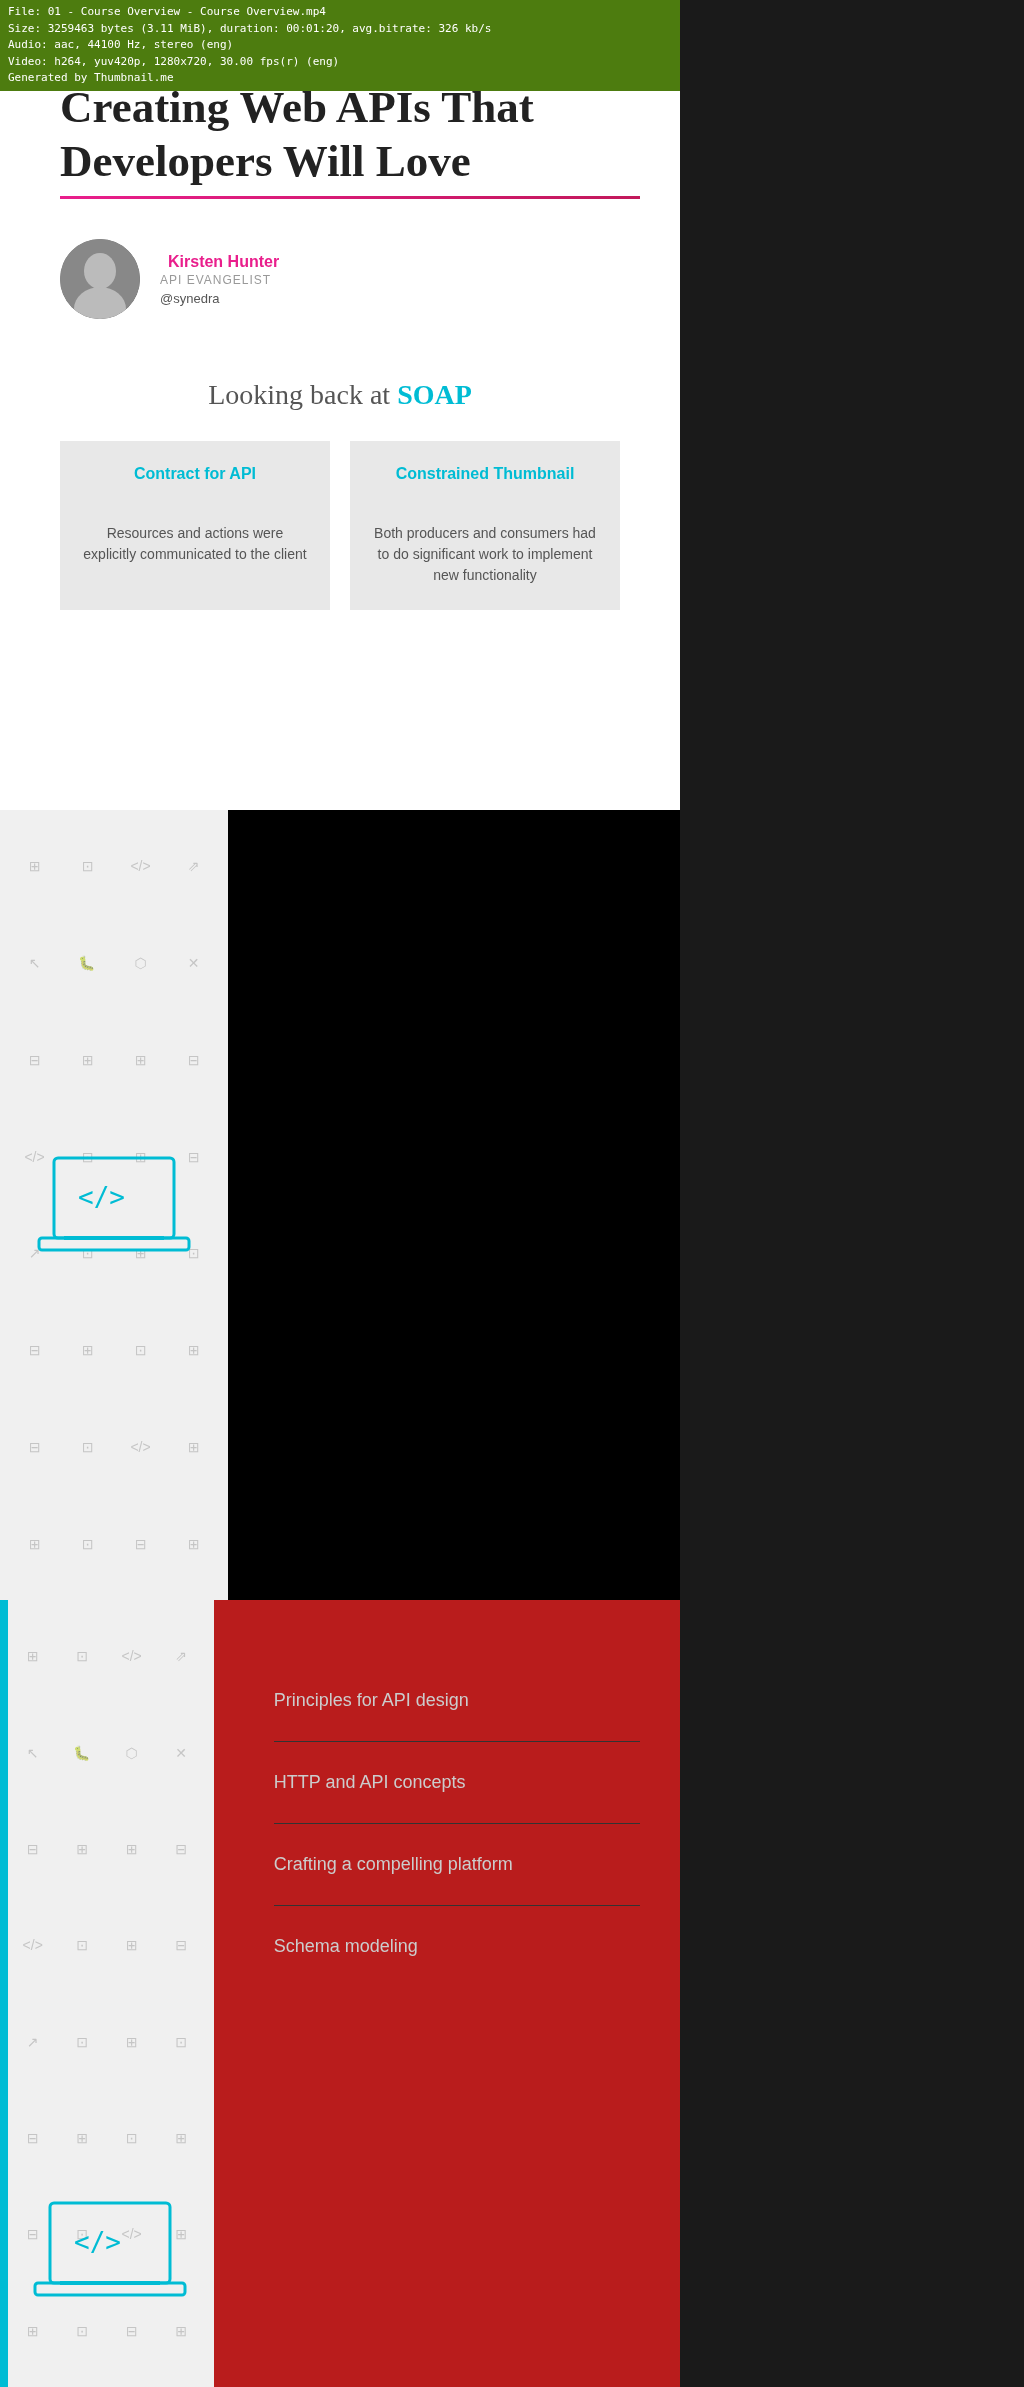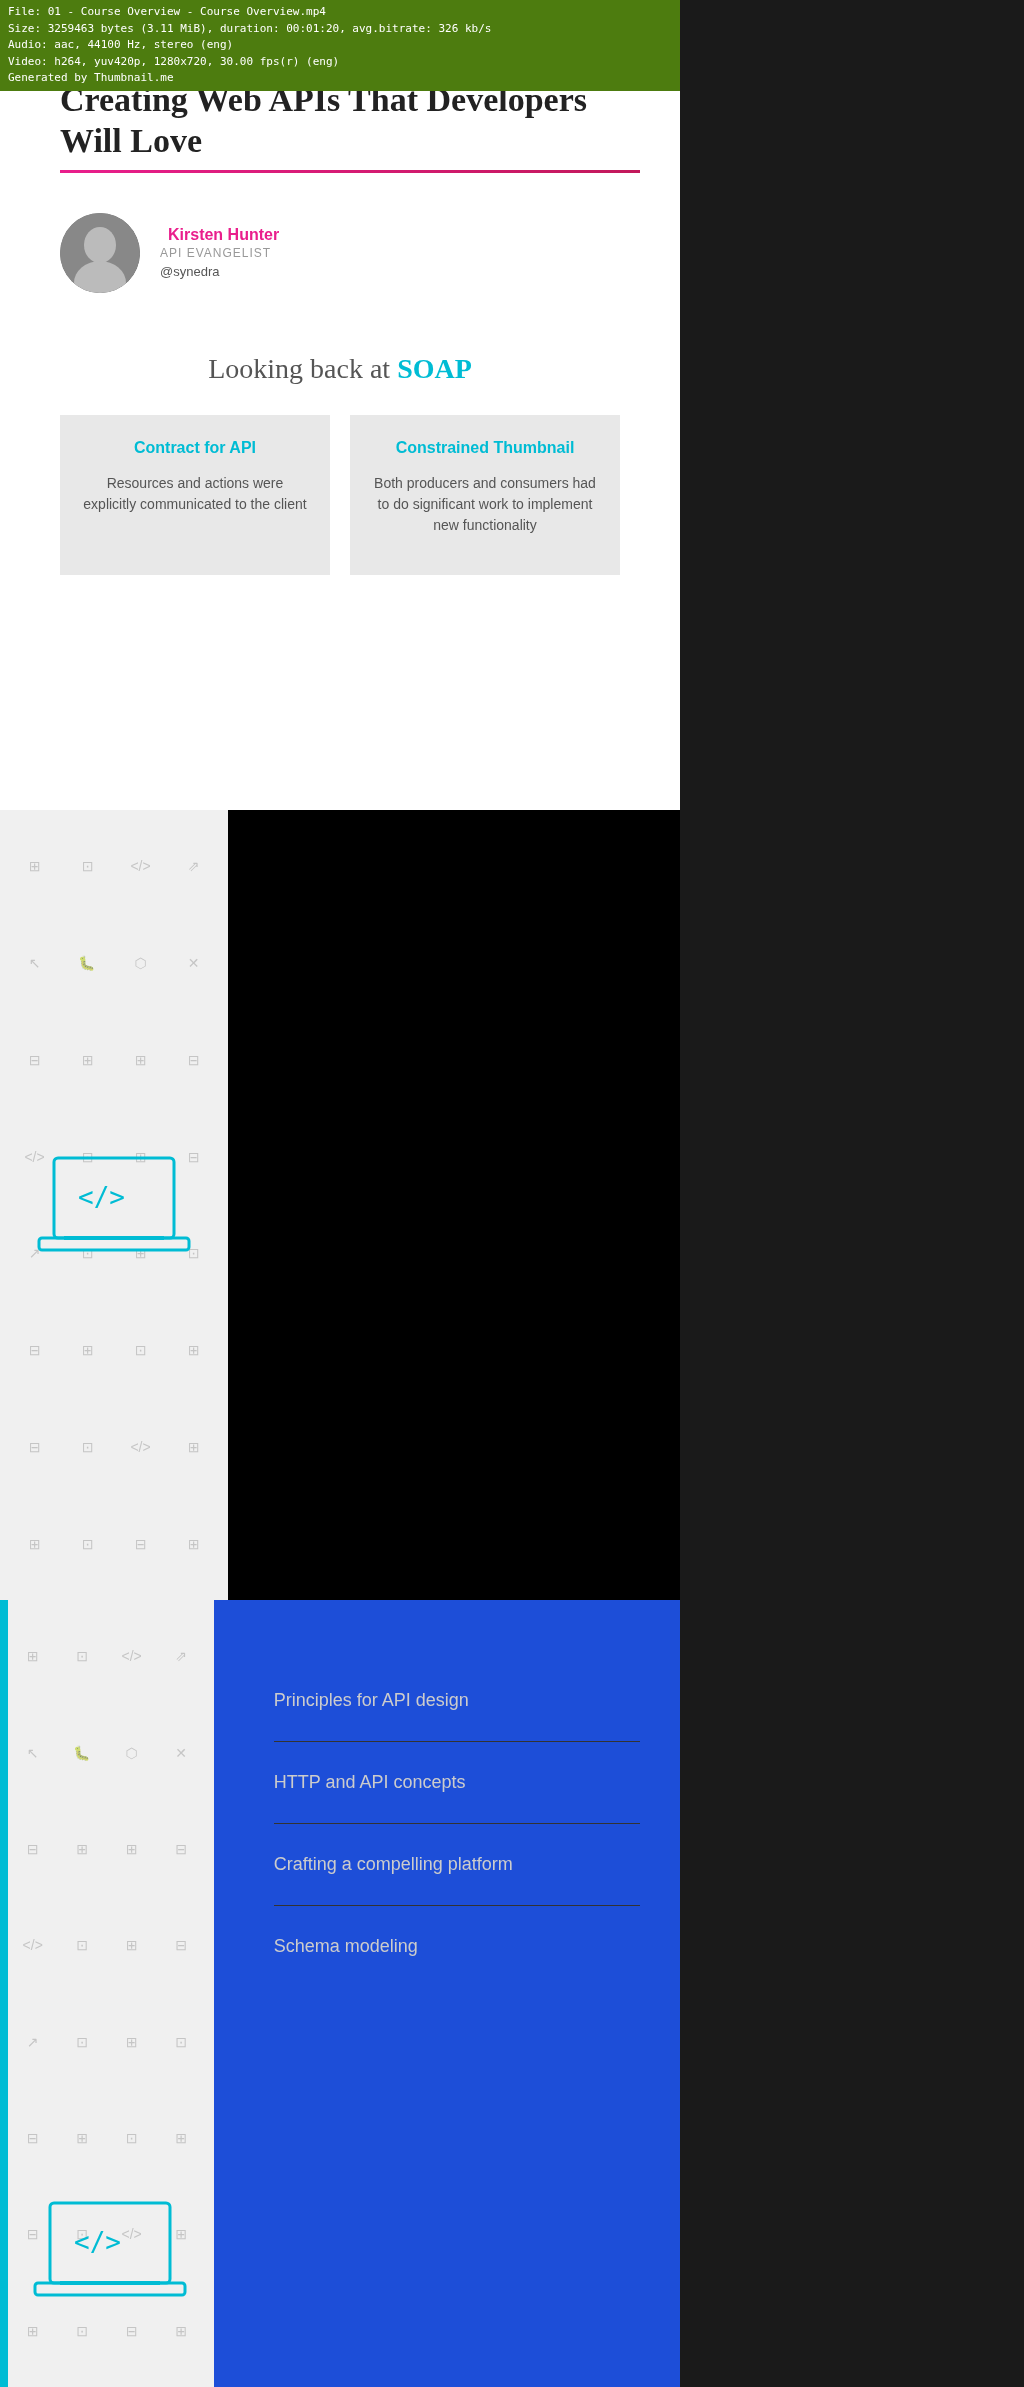--- a/index.html
+++ b/index.html
@@ -35,21 +35,21 @@
       width: 680px;
       height: 810px;
       background: #fff;
     }
 
     .slide1-content {
       padding: 80px 60px 40px 60px;
     }
 
     .slide1-title {
-      font-size: 34px;
+      font-size: 45px;
       font-weight: bold;
       color: #222;
       line-height: 1.2;
       margin-bottom: 8px;
       font-family: Georgia, serif;
     }
 
     .slide1-divider {
       width: 580px;
       height: 3px;
@@ -128,20 +128,21 @@
 
     .card {
       background: #e8e8e8;
       width: 270px;
       min-height: 160px;
       padding: 24px 20px;
       display: flex;
       flex-direction: column;
       align-items: center;
       text-align: center;
+      gap: 24px;
     }
 
     .card-title {
       color: #00bcd4;
       font-size: 16px;
       font-weight: bold;
       margin-bottom: 16px;
     }
 
     .card-body {
@@ -221,21 +222,21 @@
 
     .slide3-left {
       width: 228px;
       background: #f0f0f0;
       position: relative;
       overflow: hidden;
     }
 
     .slide3-right {
       width: 492px;
-      background: #1d4ed8;
+      background: #b91c1c;
       padding: 60px 40px;
       display: flex;
       flex-direction: column;
       gap: 0;
     }
 
     .slide3-accent {
       position: absolute;
       left: 0;
       top: 0;

